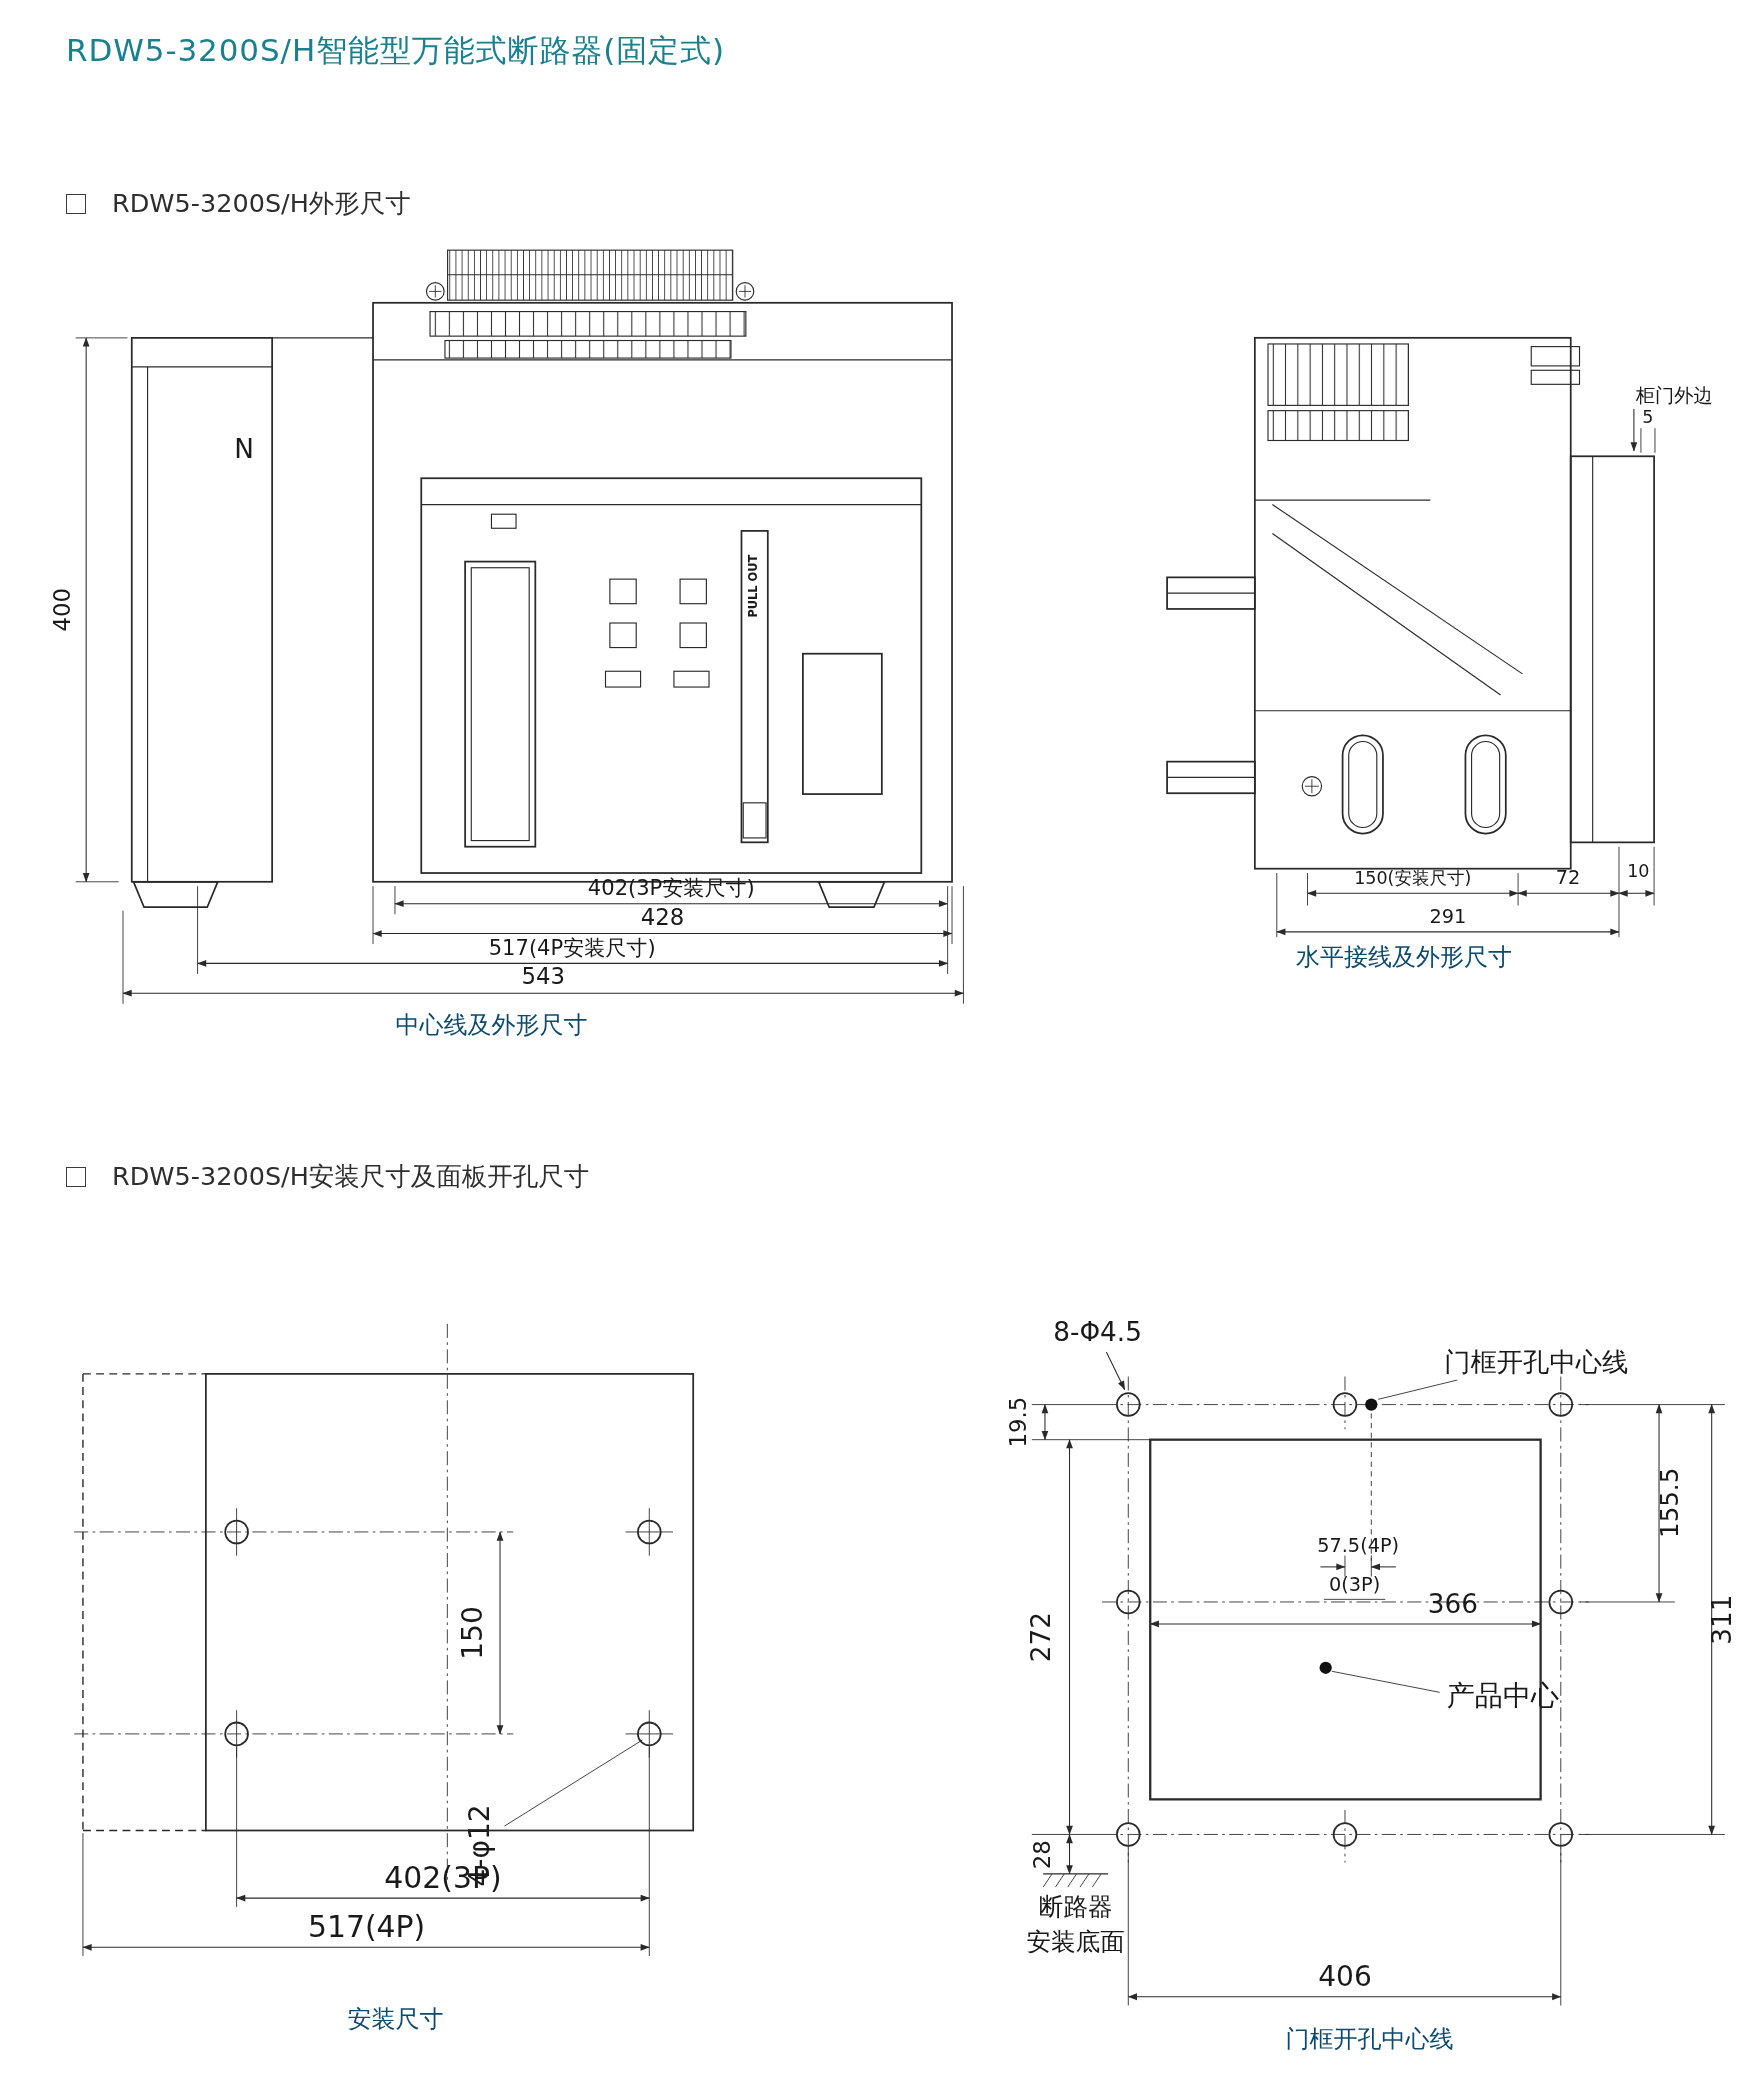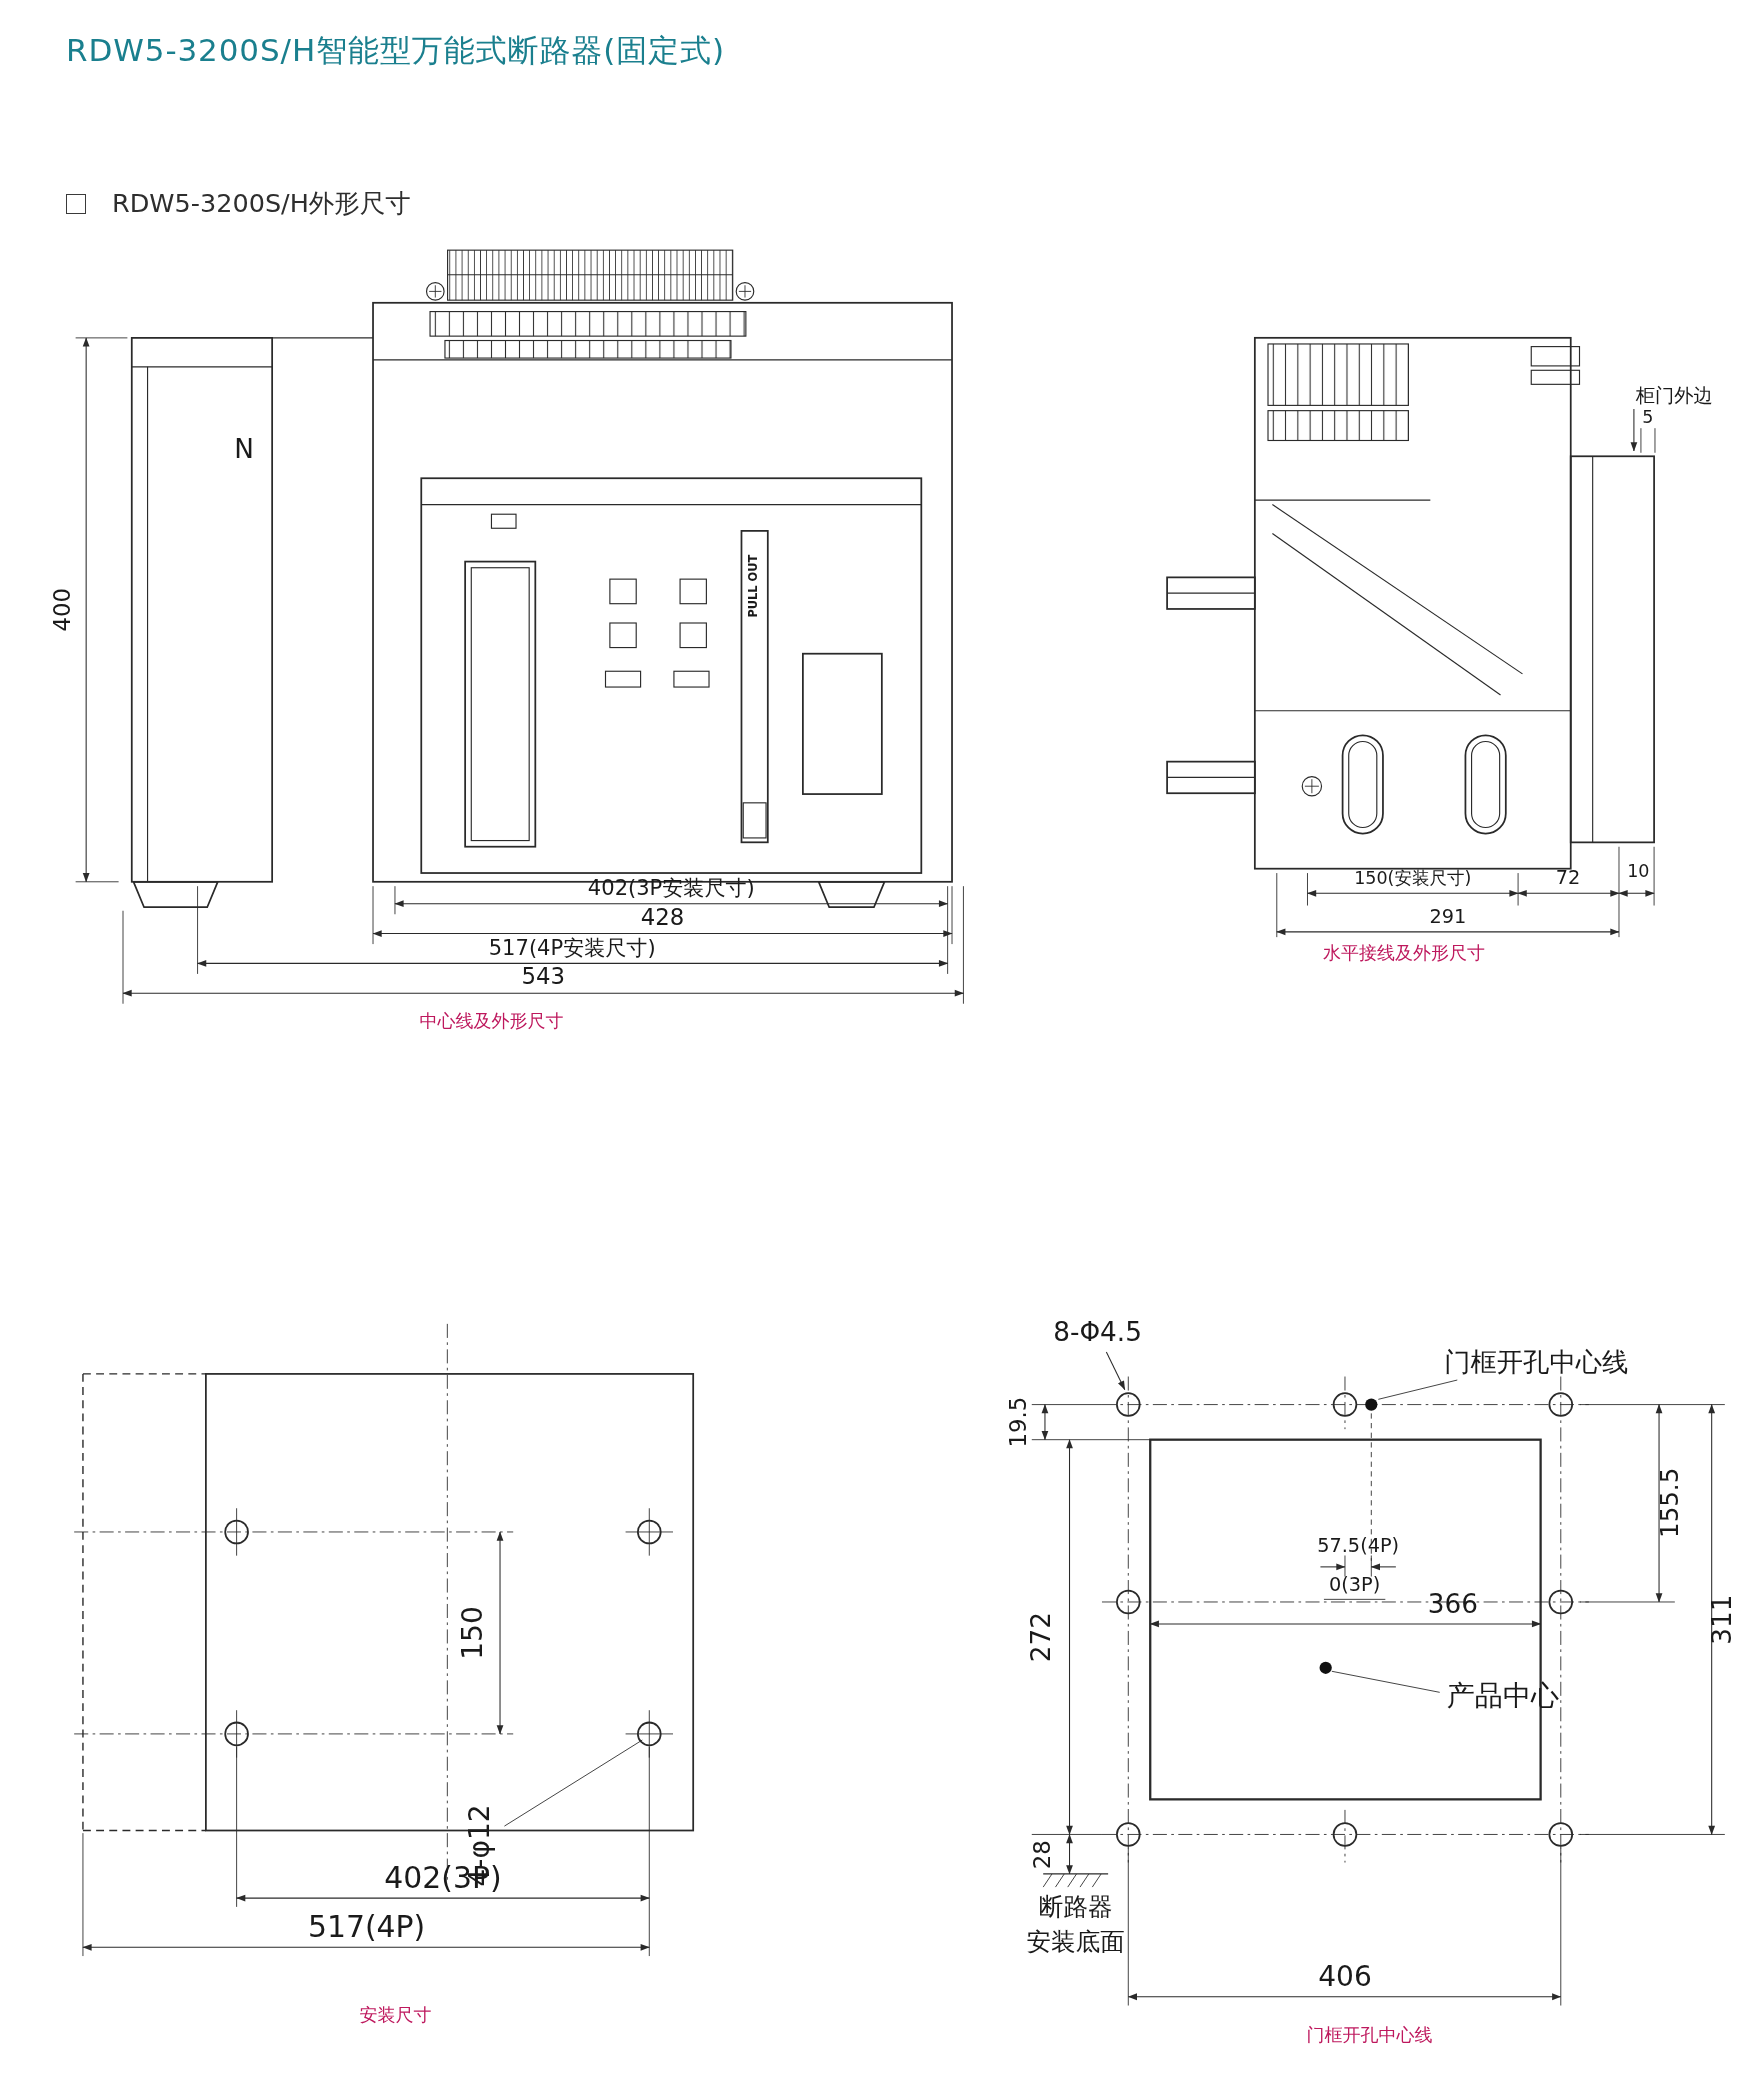--- a/index.html
+++ b/index.html
@@ -2,21 +2,21 @@
 <html style="font-size:14px"><head>
 <meta charset="utf-8">
 <style>
   * { margin:0; padding:0; box-sizing:border-box; }
   html,body { background:#ffffff; }
   body { font-family:"DejaVu Sans","Liberation Sans",sans-serif; }
   .page { position:relative; width:1756px; height:2096px; background:#ffffff; overflow:hidden; }
   .title { position:absolute; left:66px; top:30px; font-size:31px; font-weight:normal; color:#1a7f8e; letter-spacing:0.9px; }
   .sec { position:absolute; display:flex; align-items:center; gap:26px; color:#2e2e2e; font-size:25.5px; }
   .sec .box { width:20px; height:20px; border:1.8px solid #3a3a3a; display:inline-block; background:#fff; }
-  .cap { position:absolute; text-align:center; font-size:18px; color:#be185d; }
+  .cap { position:absolute; text-align:center; font-size:24px; color:#0c4a6e; }
   .drw { position:absolute; overflow:visible; }
   svg text { font-family:"DejaVu Sans","Liberation Sans",sans-serif; fill:#1a1a1a; }
   .ol  { fill:none; stroke:#2a2a2a; stroke-width:2; }
   .ol2 { fill:none; stroke:#2a2a2a; stroke-width:1.3; }
   .thin{ fill:none; stroke:#2a2a2a; stroke-width:1; }
   .dim { fill:none; stroke:#2a2a2a; stroke-width:1.2; }
   .ext { fill:none; stroke:#2a2a2a; stroke-width:1; }
   .cl  { fill:none; stroke:#2a2a2a; stroke-width:1; stroke-dasharray:16 5 3 5; }
   .dash{ fill:none; stroke:#2a2a2a; stroke-width:1.6; stroke-dasharray:9 6; }
   .dsh2{ fill:none; stroke:#2a2a2a; stroke-width:1; stroke-dasharray:6 5; }
@@ -198,20 +198,24 @@
 
       <line class="dim" x1="555" y1="678" x2="595" y2="678" marker-start="url(#ar2)" marker-end="url(#ar2)"></line>
       <text class="t20" x="577" y="660" text-anchor="middle">10</text>
 
       <line class="dim" x1="165" y1="722" x2="555" y2="722" marker-start="url(#ar2)" marker-end="url(#ar2)"></line>
       <text class="t22" x="360" y="712" text-anchor="middle">291</text>
     </g>
   </svg>
   <div class="cap" style="left:1211px; top:941px; width:386px;">水平接线及外形尺寸</div>
 
+  <div class="sec" style="left:66px; top:1159px;">
+    <span class="box"></span>
+    <span>RDW5-3200S/H安装尺寸及面板开孔尺寸</span>
+  </div>
 
   <svg class="drw" style="left:61px; top:1308px;" width="720" height="685" viewBox="0 0 820 780">
     <defs>
       <marker id="ar3" viewBox="0 0 10 8" refX="9.5" refY="4" markerWidth="11" markerHeight="8.8" markerUnits="userSpaceOnUse" orient="auto-start-reverse">
         <path d="M0.5,0.5 L10,4 L0.5,7.5 z" fill="#2a2a2a"></path>
       </marker>
     </defs>
 
     <g>
       <line class="dash" x1="25" y1="75" x2="165" y2="75"></line>

